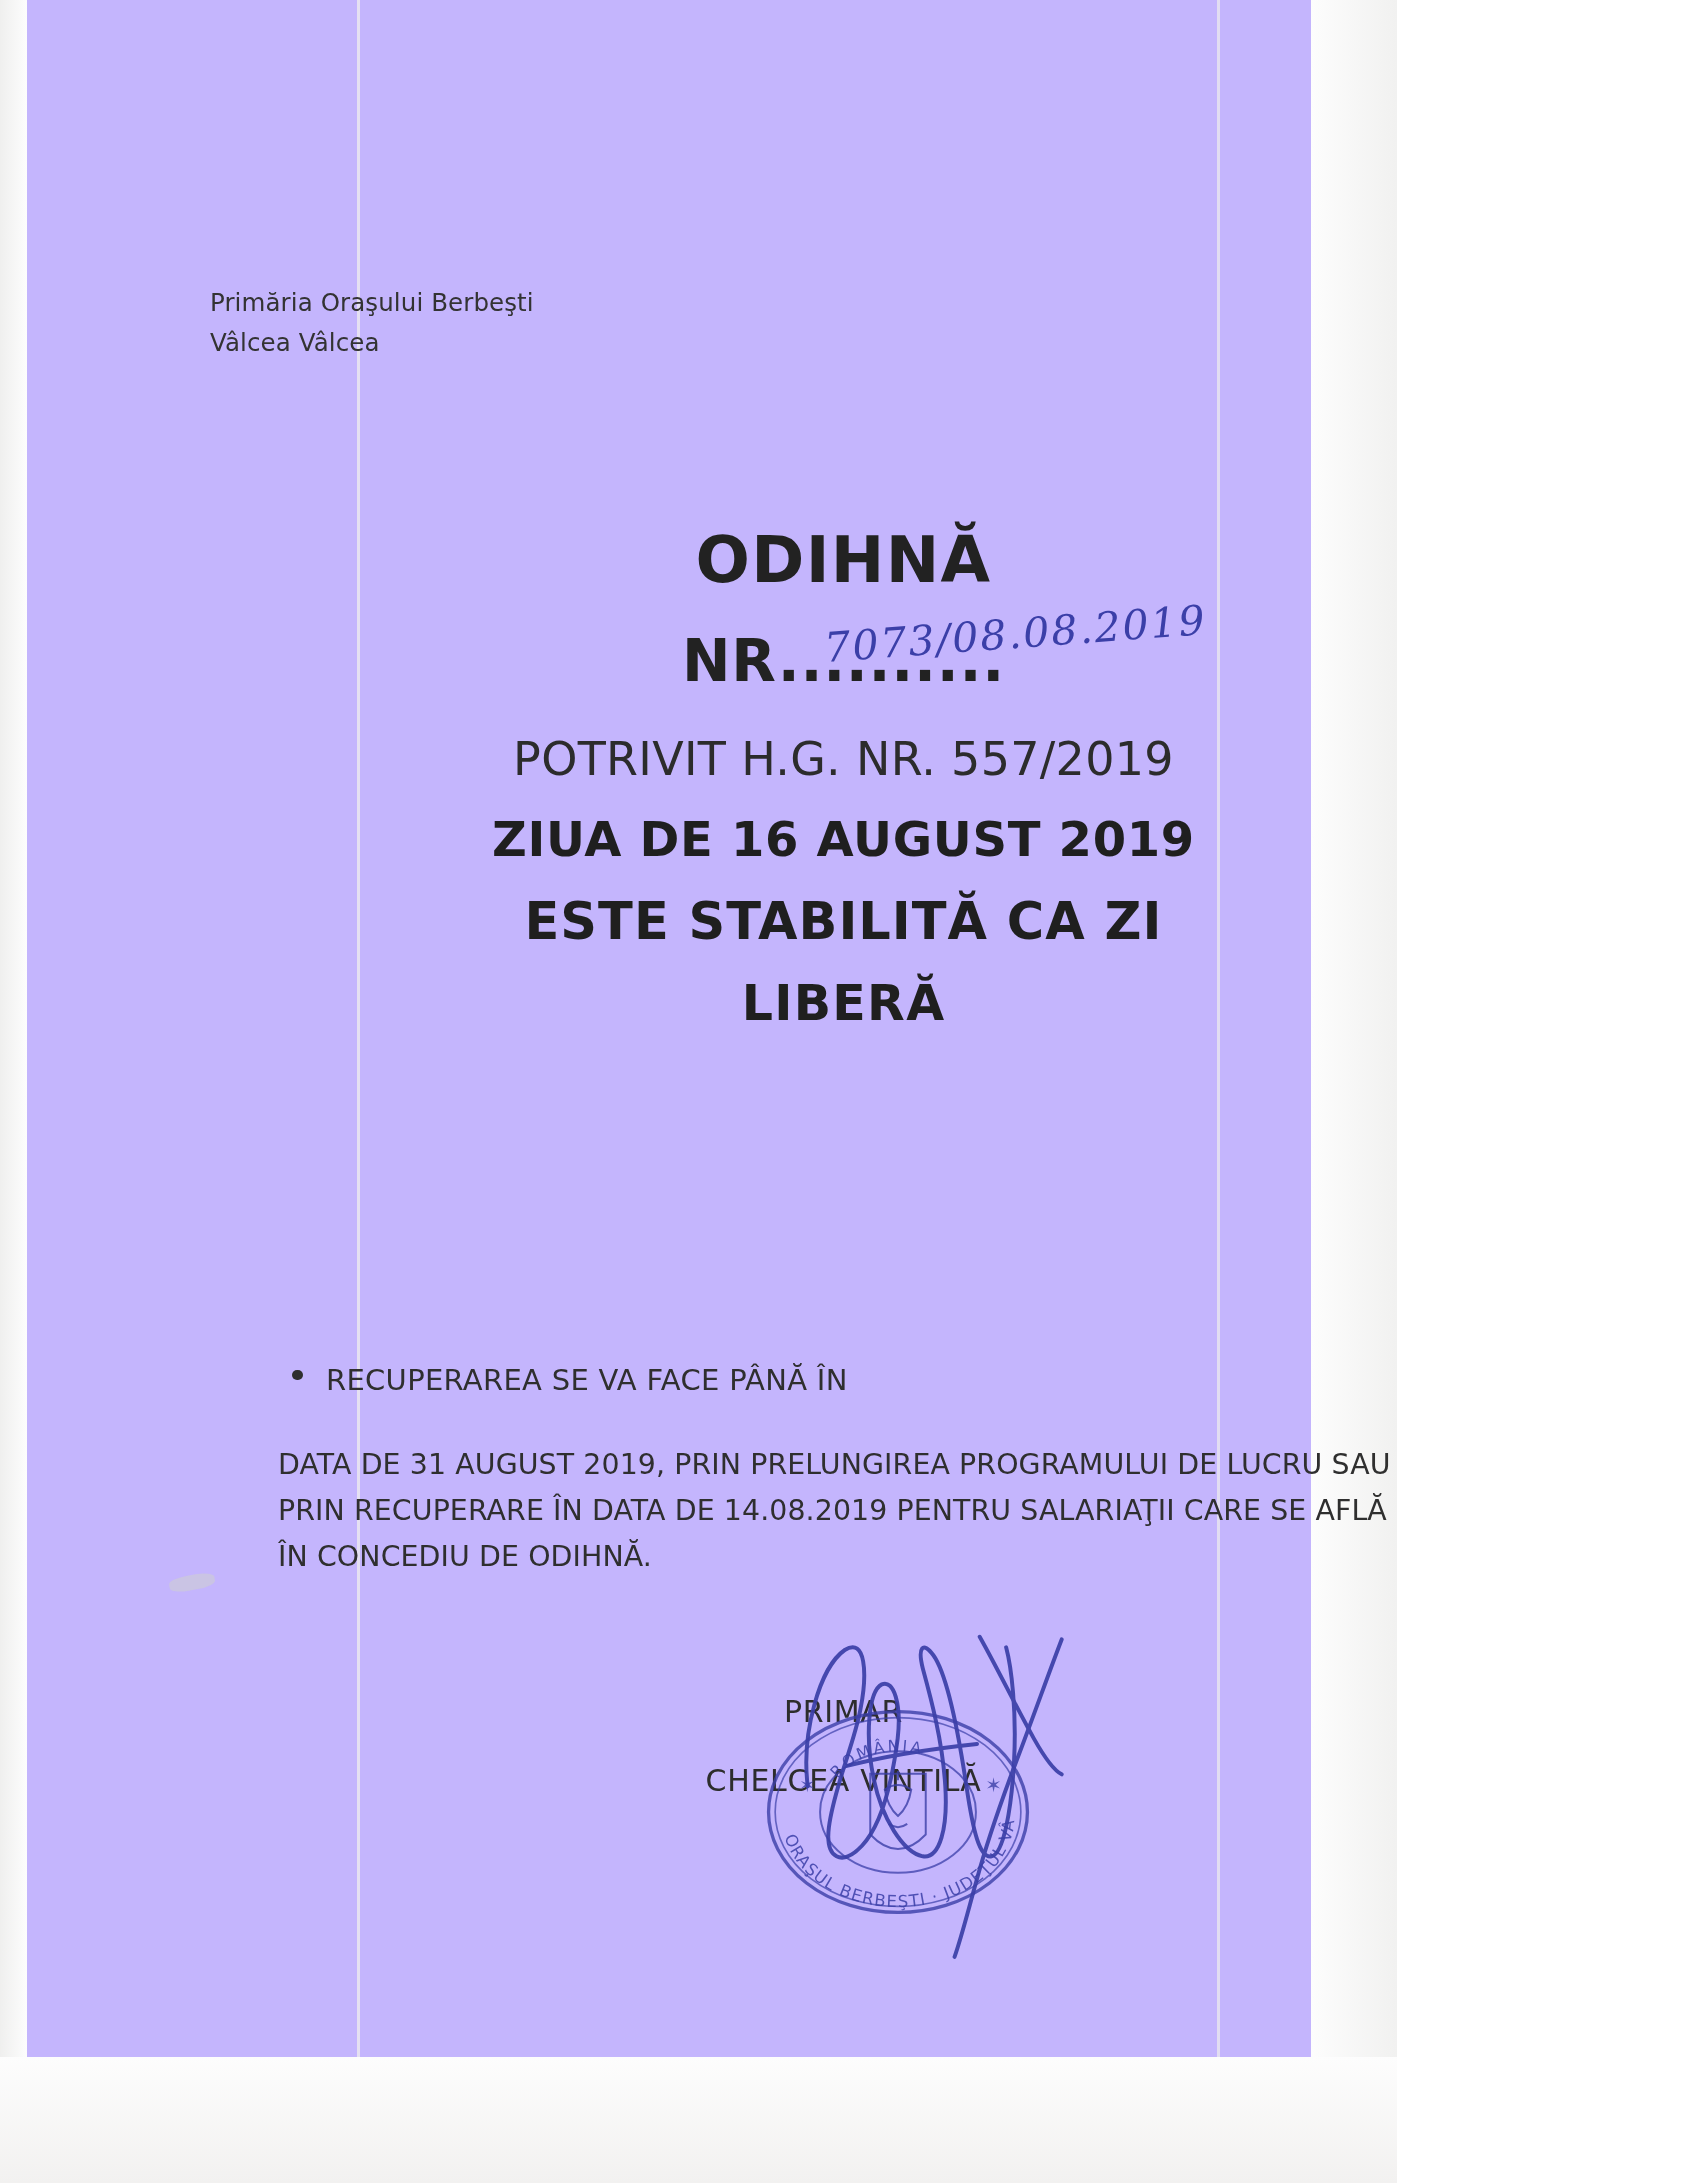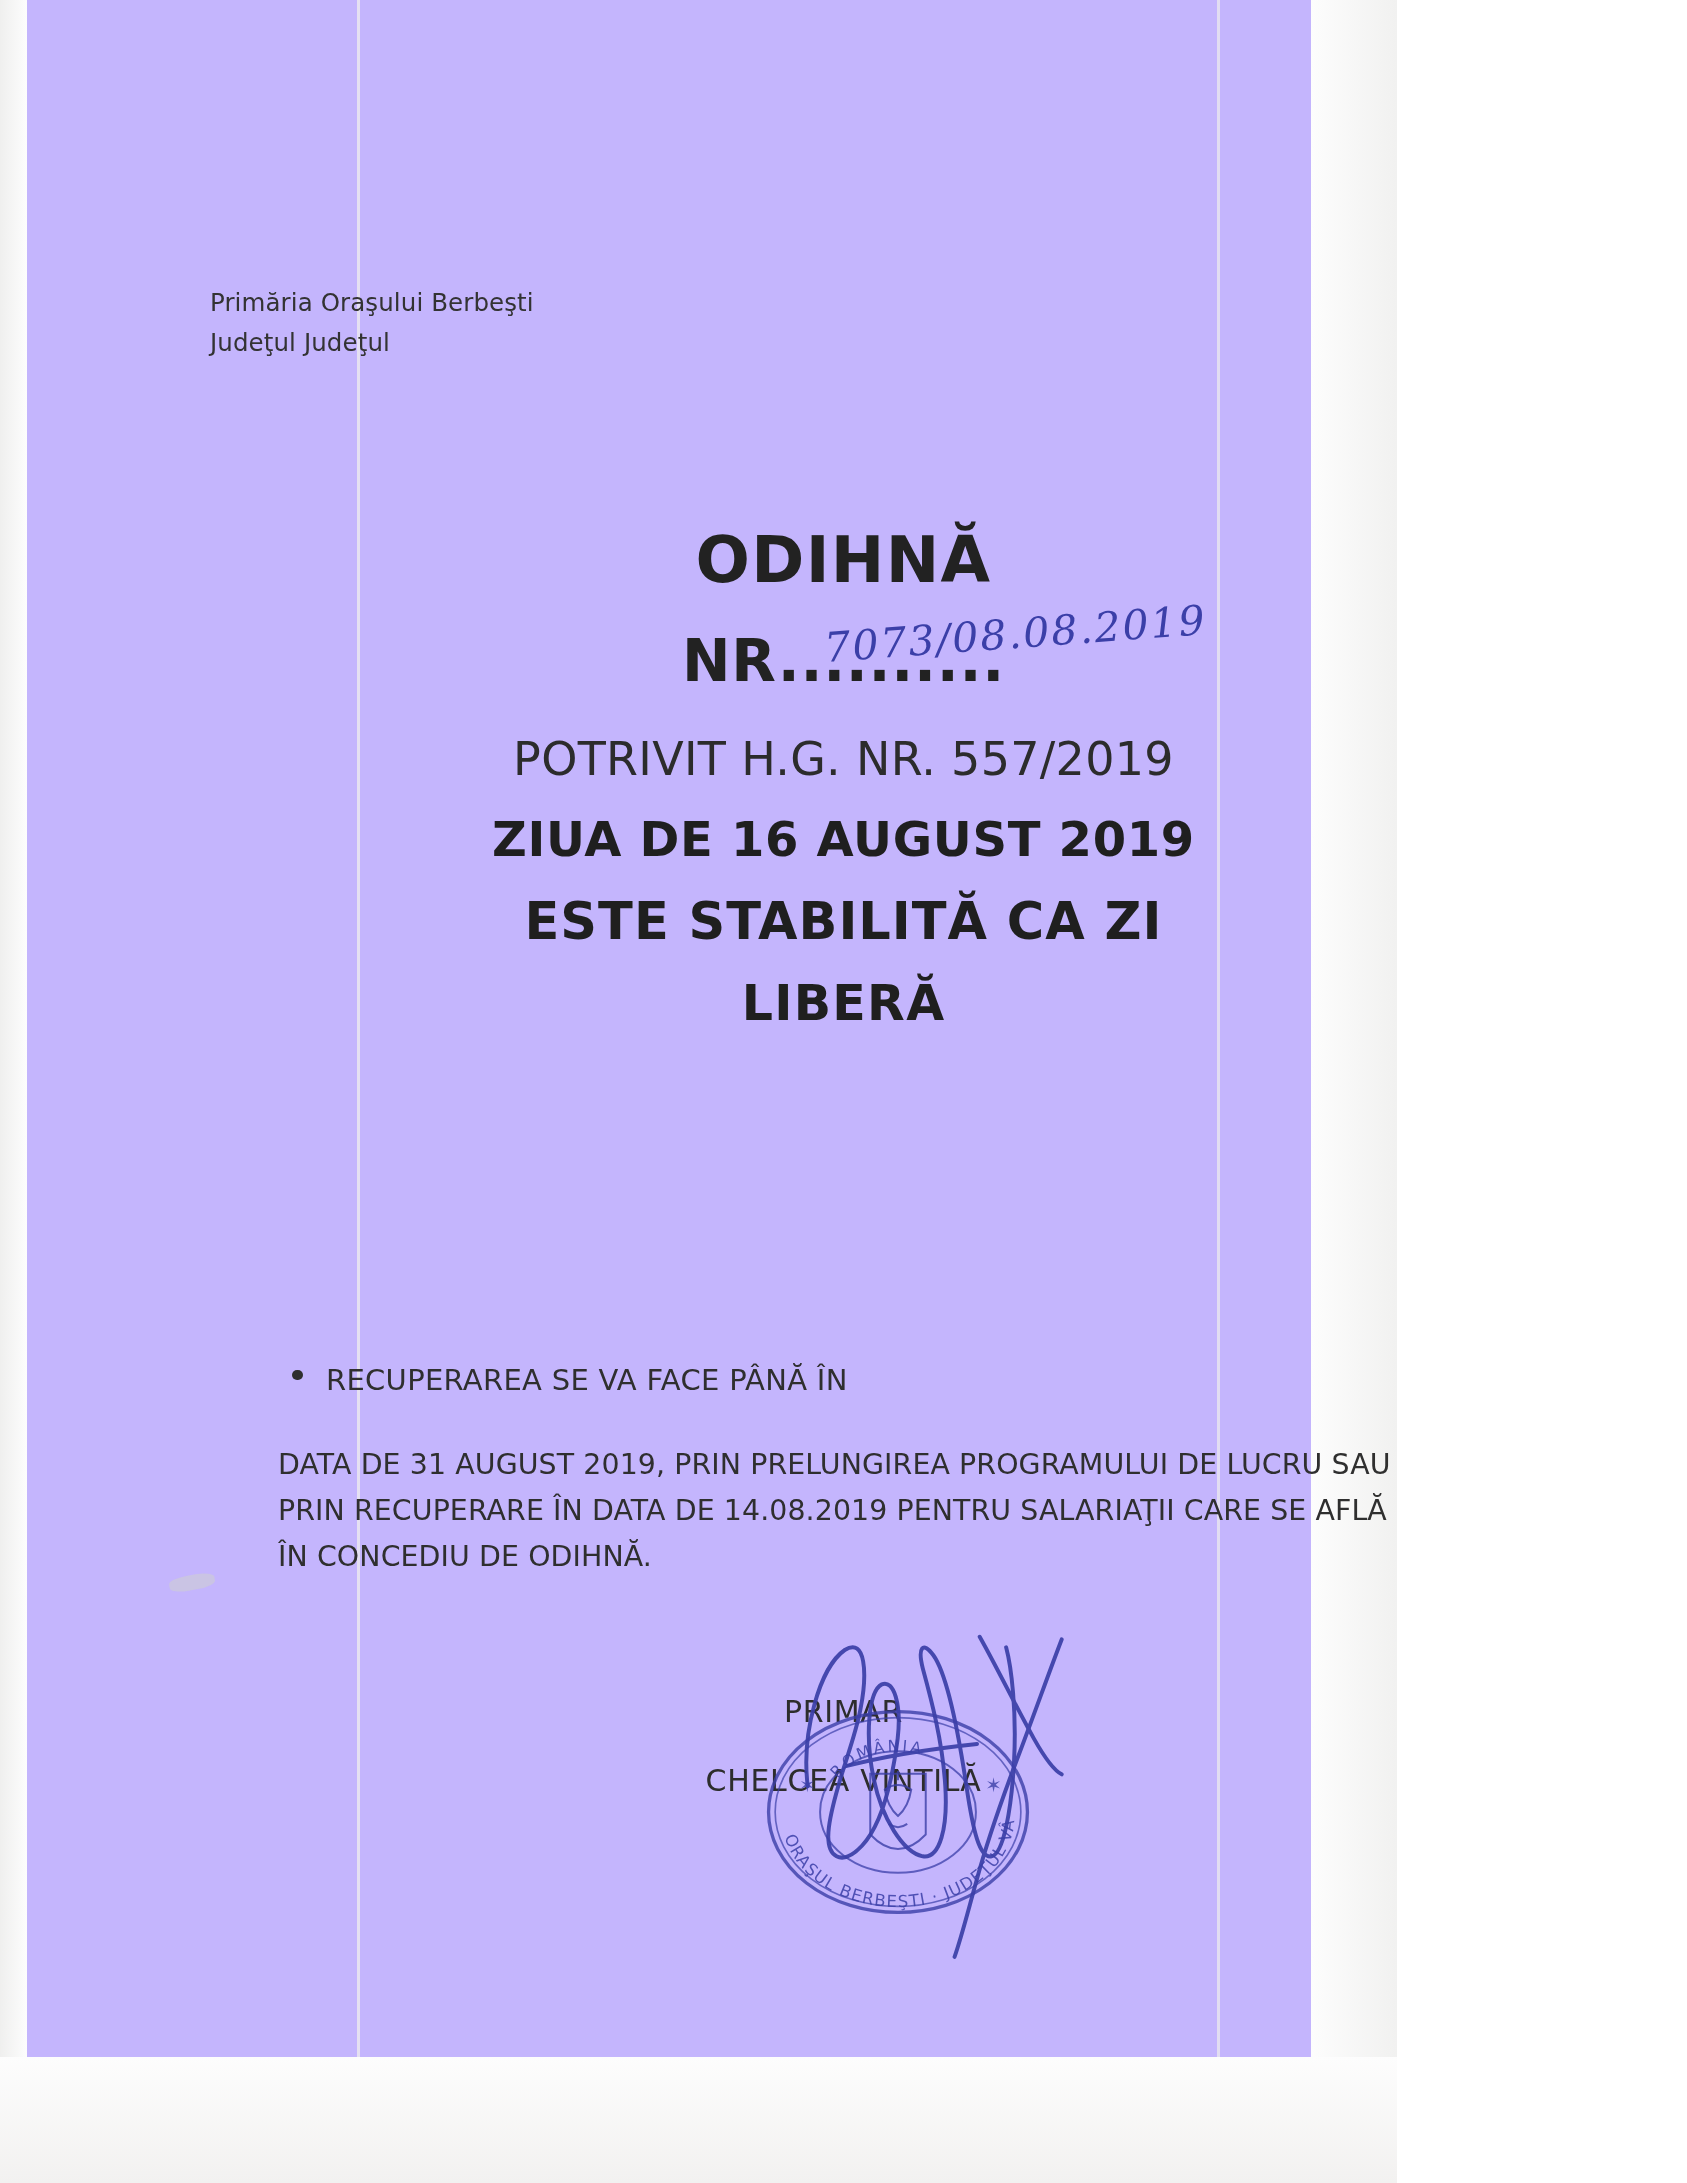--- a/index.html
+++ b/index.html
@@ -211,21 +211,21 @@
 
   <div class="scan-band band-left"></div>
   <div class="scan-band band-seam-a"></div>
   <div class="scan-band band-seam-b"></div>
   <div class="scan-band band-right"></div>
   <div class="band-bottom"></div>
   <div class="smudge"></div>
 
   <div class="letterhead">
     <div>Primăria Oraşului Berbeşti</div>
-    <div>Judeţul Judeţul</div>
+    <div>Vâlcea Vâlcea</div>
   </div>
 
   <div class="title-block">
     <div class="t-anunt">ODIHNĂ</div>
 
     <div class="nr-line">
       <span class="nr-label">NR..........</span>
       <span class="nr-hand">7073/08.08.2019</span>
     </div>
 

